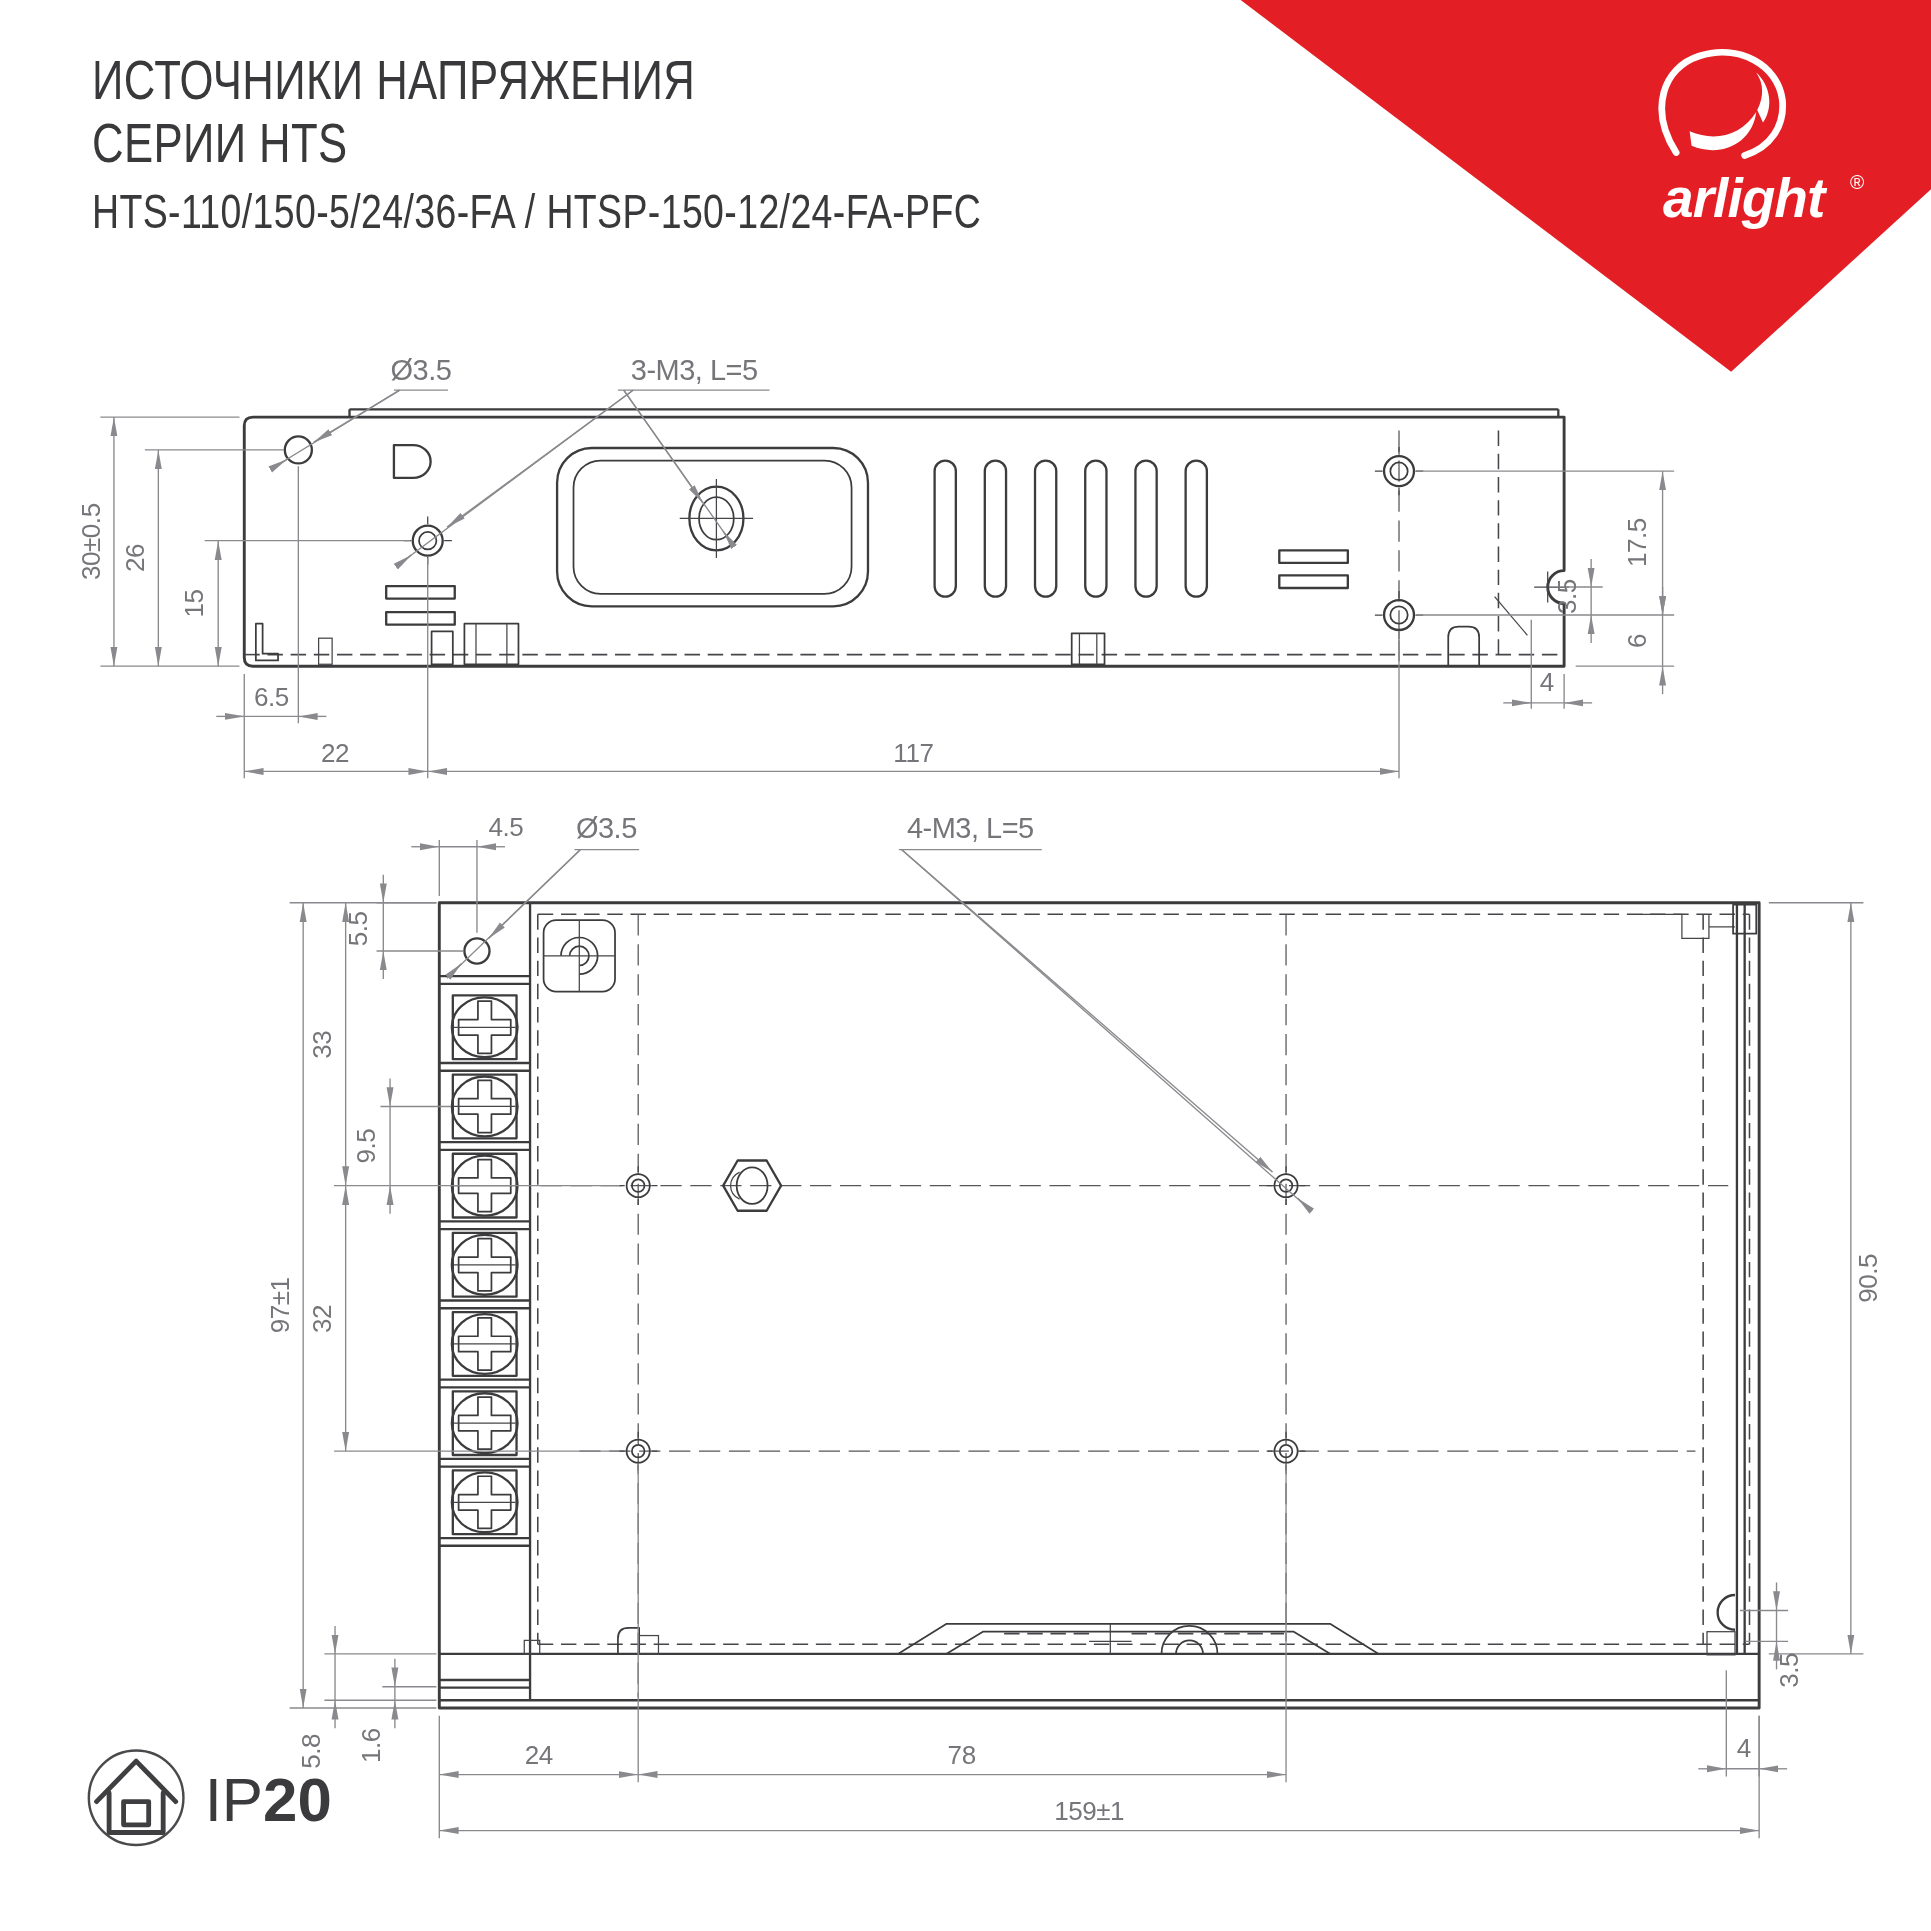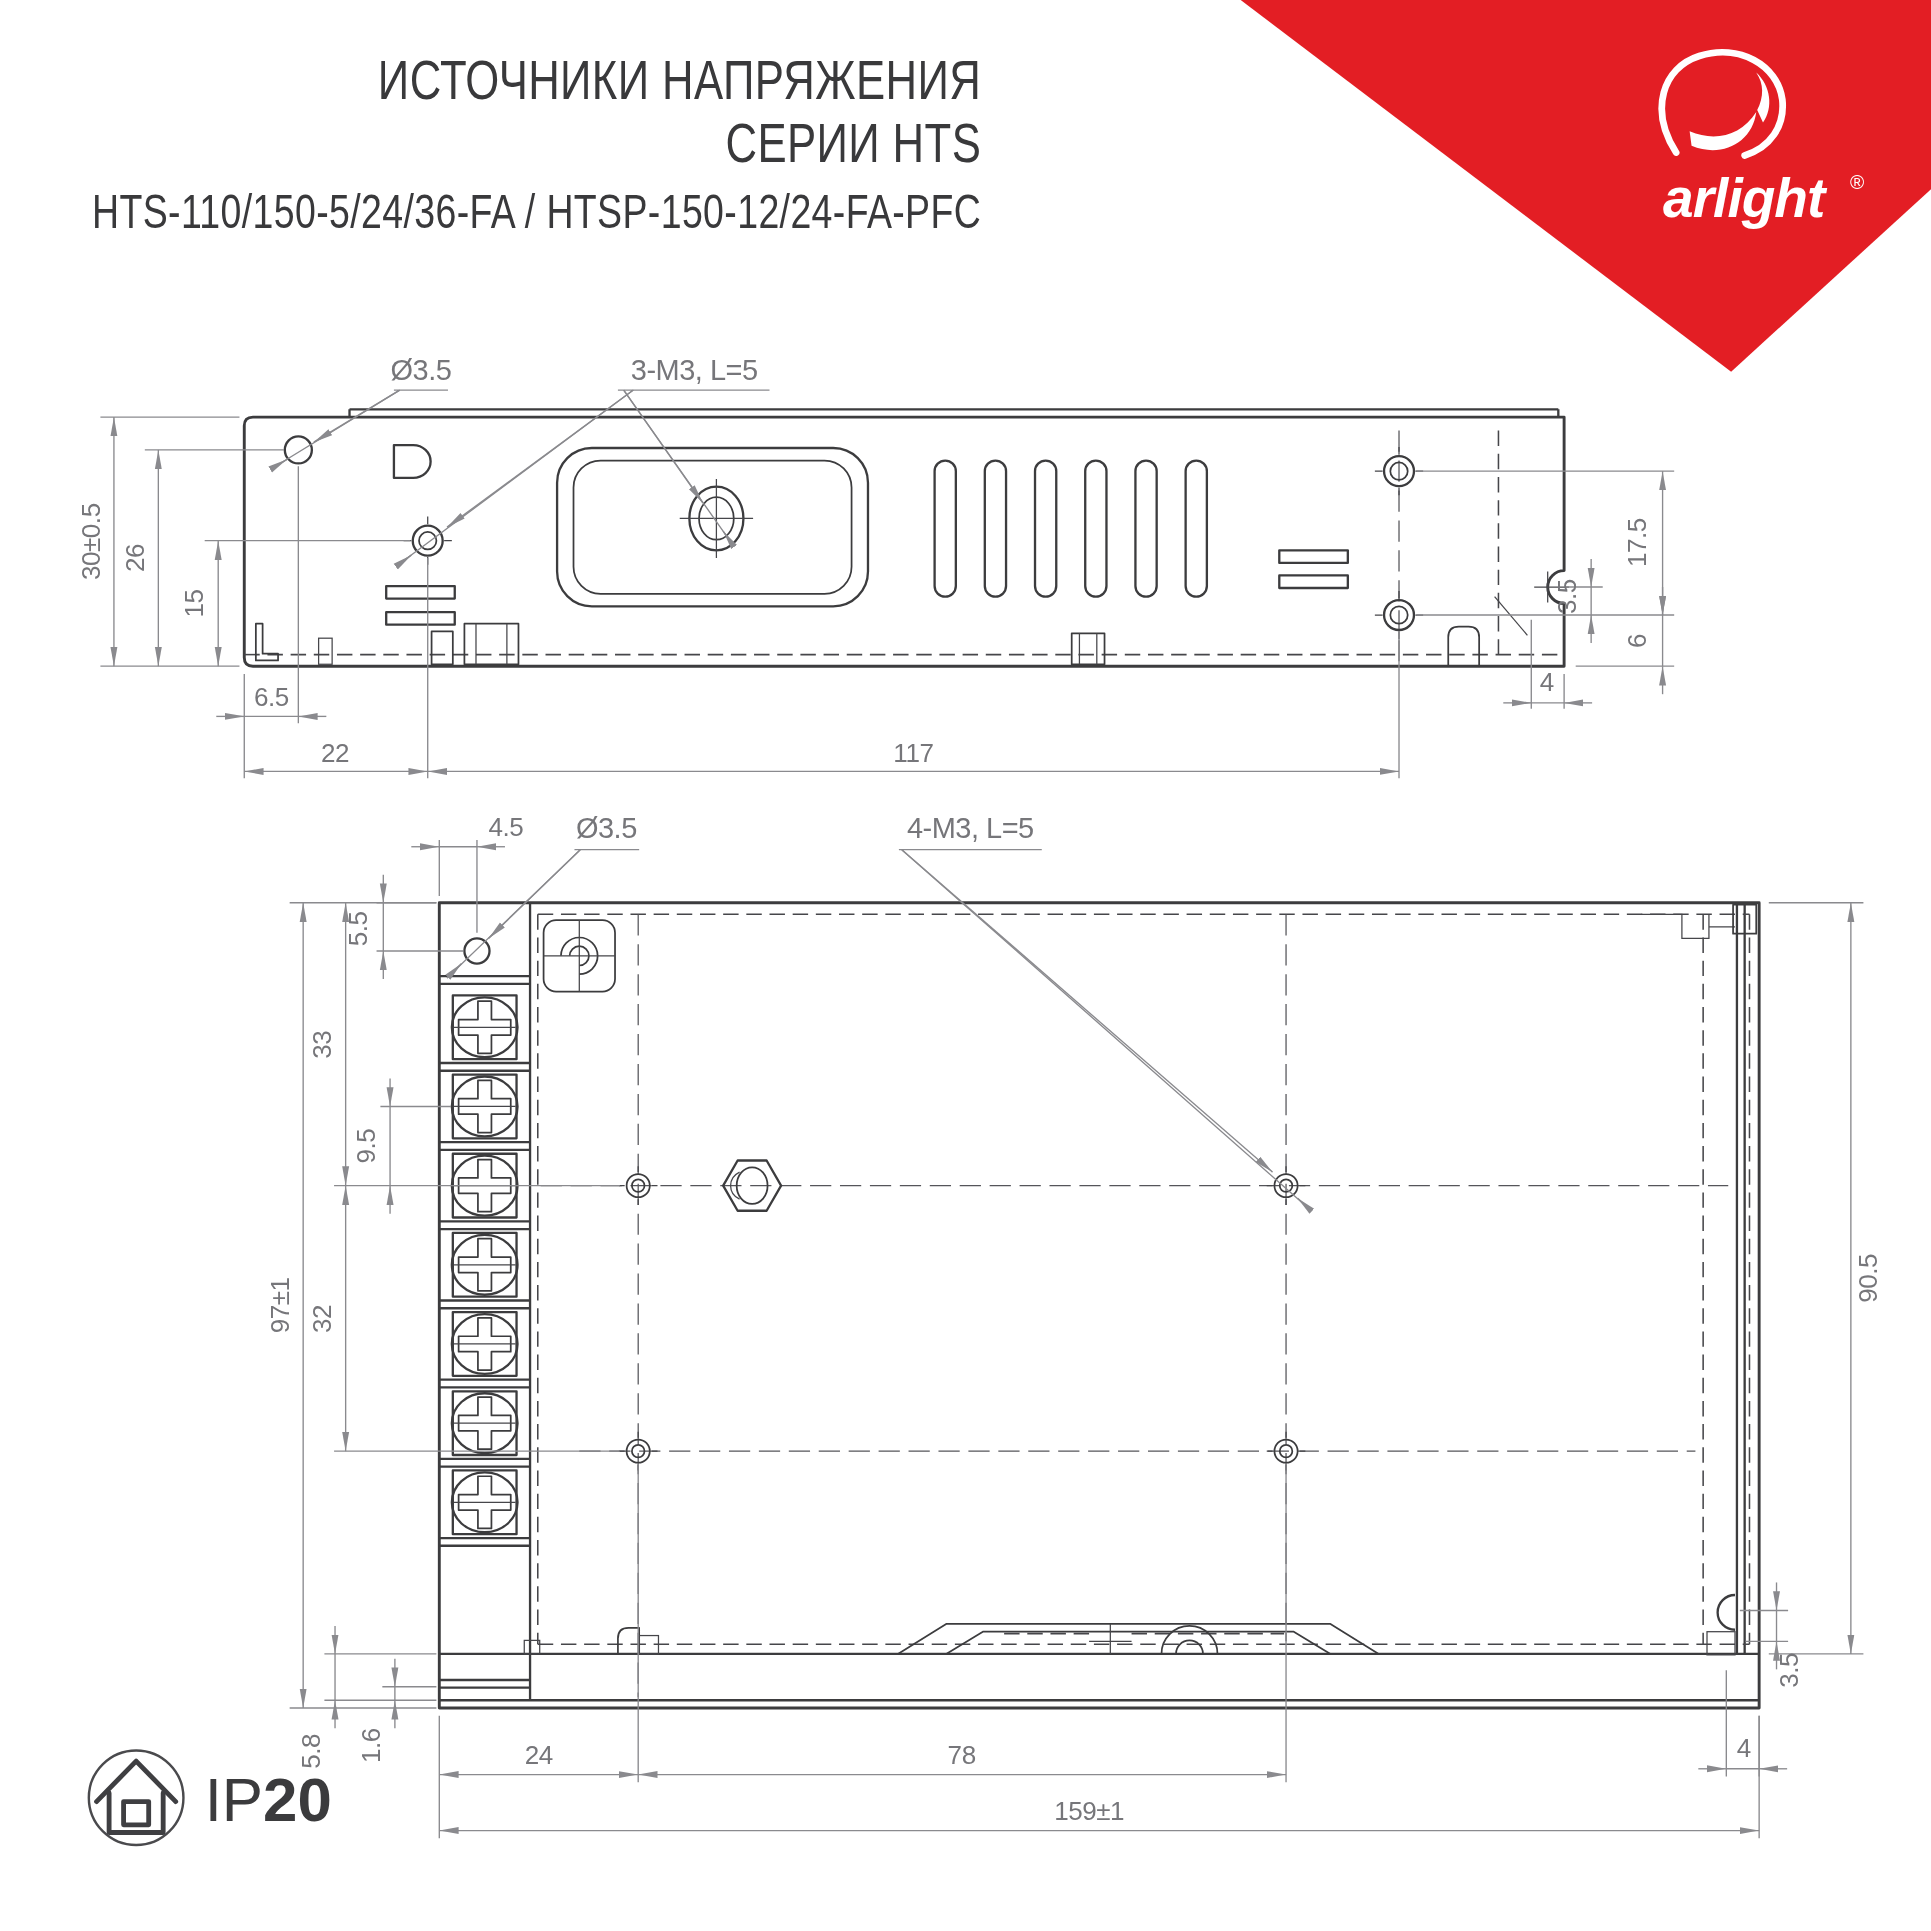--- a/index.html
+++ b/index.html
@@ -1,17 +1,17 @@
 <!DOCTYPE html>
 <html><head>
 <meta charset="utf-8">
 <style>
   html,body{margin:0;padding:0;background:#fff;}
   #page{position:relative;width:1931px;height:1931px;background:#fff;overflow:hidden;
-        font-family:"Liberation Sans",sans-serif;text-align:right;}
+        font-family:"Liberation Sans",sans-serif;}
   #hdr{position:absolute;left:92px;top:48px;color:#39393b;transform:scaleX(.78);
        transform-origin:left top;white-space:nowrap;}
   #hdr .t1{font-size:56px;line-height:63px;font-weight:500;letter-spacing:0.5px;}
   #hdr .t3{font-size:48px;line-height:60px;font-weight:400;margin-top:7.7px;letter-spacing:0.5px;}
   svg{position:absolute;left:0;top:0;}
   .s1{stroke:#3c3c3e;stroke-width:3;fill:none;stroke-linejoin:round;stroke-linecap:round;}
   .s2{stroke:#3c3c3e;stroke-width:2.4;fill:none;stroke-linejoin:round;}
   .s3{stroke:#3c3c3e;stroke-width:1.8;fill:none;stroke-linejoin:round;}
   .s4{stroke:#46464a;stroke-width:1.3;fill:none;}
   .cl{stroke:#55555a;stroke-width:1.3;fill:none;stroke-dasharray:22 9;}

